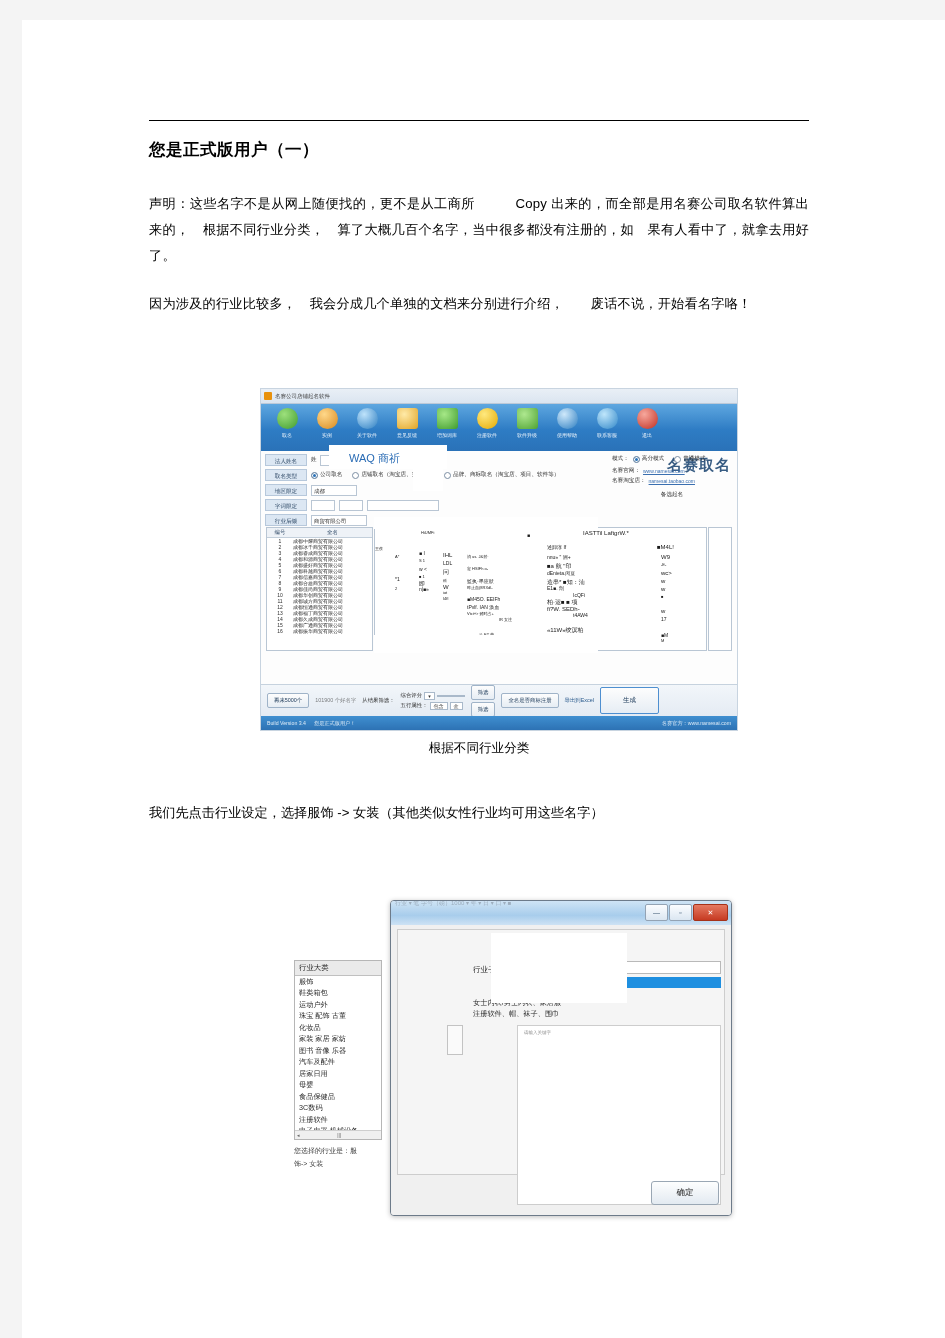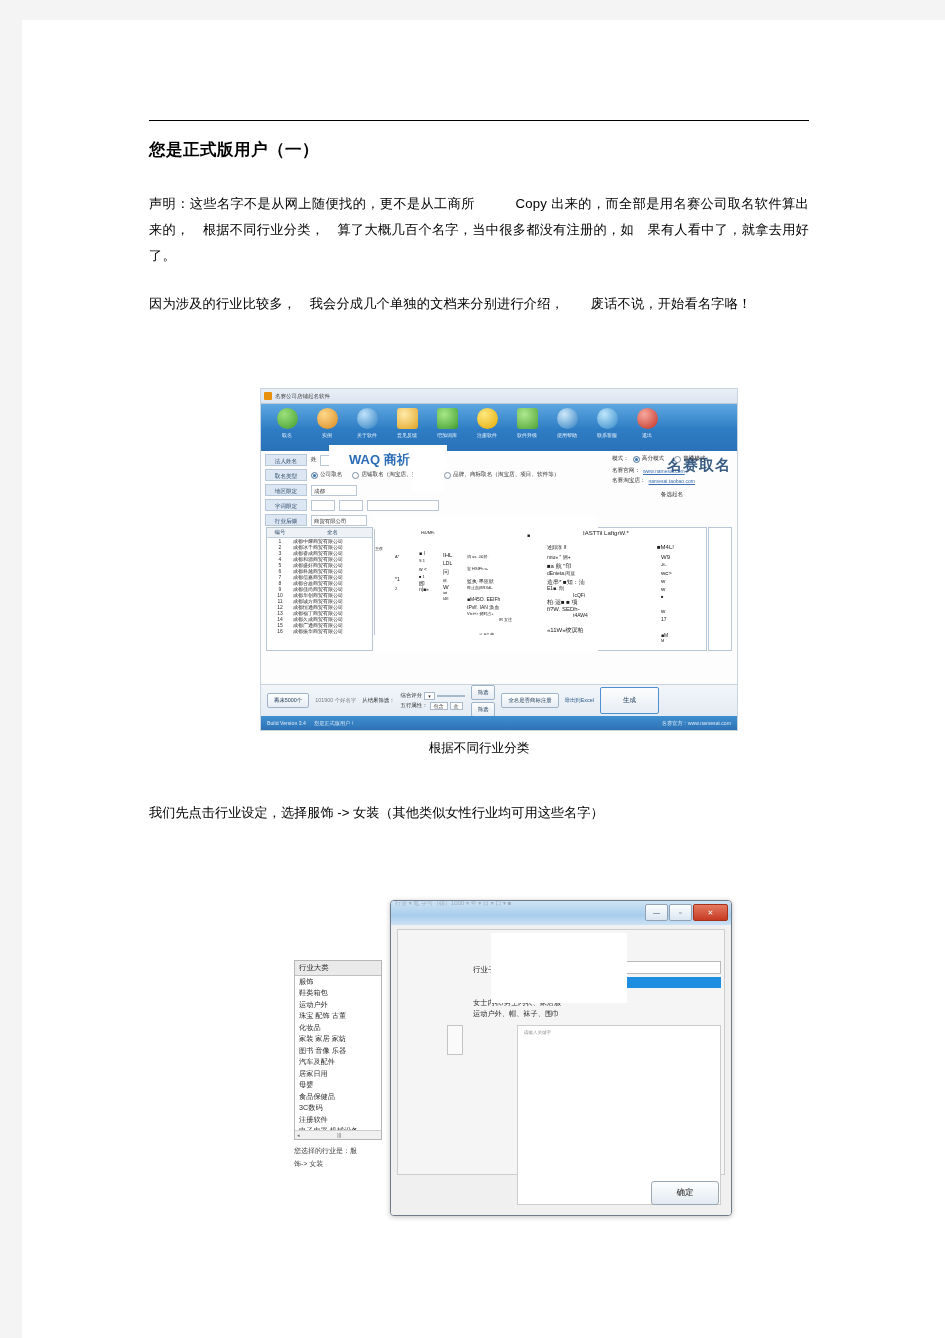--- a/index.html
+++ b/index.html
@@ -507,21 +507,21 @@
           <span style="left: 36px; top: 106px; font-size: 5px;">co 曲</span>
           <span style="left: 20px; top: 114px; font-size: 6px;">**</span>
           <span style="left: 44px; top: 114px; font-size: 4px;">M -乇</span>
           <span style="left: 172px; top: 116px; font-size: 5px;">注卜</span>
         </div>
     </div>
 
     <div class="s1-altbox"></div>
 
     <div class="ovl" style="left:68px;top:56px;width:118px;height:24px"></div>
-    <div class="ovl-text" style="left:88px;top:62px;font-size:13px;font-weight:bold">WAQ 商祈</div>
+    <div class="ovl-text" style="left:88px;top:62px;font-size:11px;font-weight:normal">WAQ 商祈</div>
     <div class="ovl" style="left:152px;top:74px;width:30px;height:28px"></div>
     <div class="ovl" style="left:113px;top:128px;width:224px;height:12px"></div>
     <div class="ovl" style="left:113px;top:246px;width:224px;height:18px"></div>
 
     <div class="s1-bottombar">
       <span class="btn">再来5000个</span>
       <span style="opacity:.6">101900 个好名字</span>
       <span>从结果筛选：</span>
       <span style="display:flex;flex-direction:column;gap:2px">
         <span style="display:flex;align-items:center;gap:2px">
@@ -604,21 +604,21 @@
           <div class="wbtn close">✕</div>
         </div>
       </div>
       <div class="s2-body">
         <div class="s2-inner"></div>
         <div class="s2-subhead">行业子类</div>
         <div class="s2-field"></div>
         <div class="s2-selbar"></div>
         <div class="s2-sublist">
           <div>女士内衣/男士内衣、家居服</div>
-          <div>运动户外、帽、袜子、围巾</div>
+          <div>注册软件、帽、袜子、围巾</div>
         </div>
         <div class="s2-stub"></div>
         <div class="s2-whitebox">
           <div class="tiny">请输入关键字</div>
         </div>
         <div class="s2-ok">确定</div>
       </div>
       <div class="s2-mask"></div>
     </div>
   </div>

